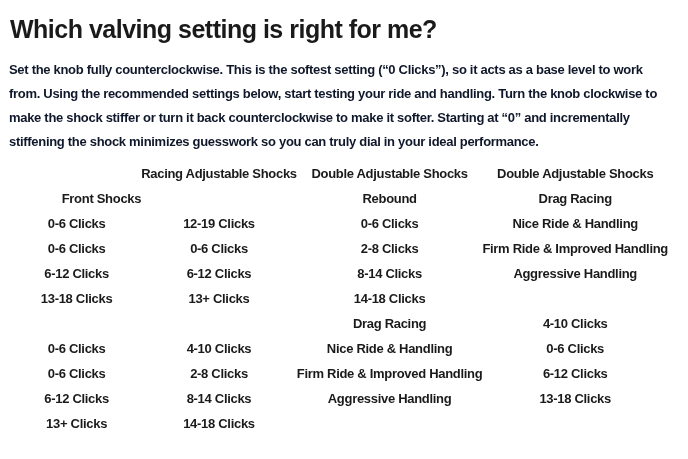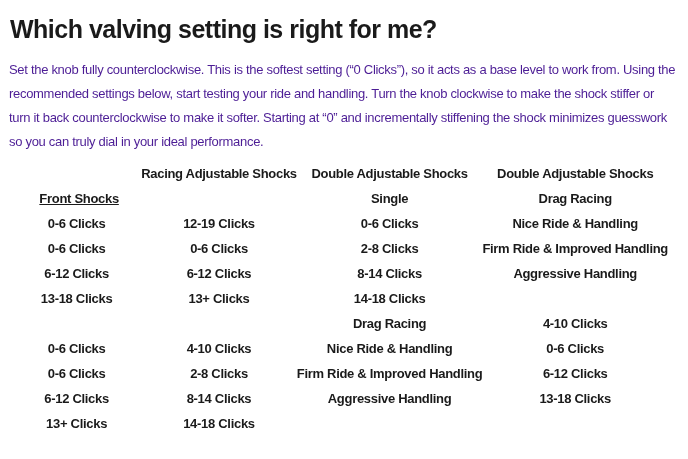--- a/index.html
+++ b/index.html
@@ -15,64 +15,63 @@
     margin:16px 10px 0 10px;
     font-size:25px;
     font-weight:700;
     letter-spacing:-0.5px;
     line-height:26px;
     white-space:nowrap;
   }
   .intro {
     margin:16px 12px 0 9px;
     font-size:13px;
-    font-weight:400;
+    font-weight:700;
     letter-spacing:-0.3px;
     line-height:24px;
-    color:#4c1d95;
+    color:#0f172a;
   }
   .shock-table {
     margin:7px 0 0 12px;
     width:656px;
     display:grid;
     grid-template-columns:repeat(4, 1fr);
     font-size:13px;
     font-weight:700;
     letter-spacing:-0.3px;
   }
   .cell {
     height:25px;
     line-height:25px;
     text-align:center;
     white-space:nowrap;
     overflow:visible;
   }
   .cell.section {
-    text-align:center;
+    text-align:right;
     padding-left:5px;
-    text-decoration:underline;
   }
 </style>
 </head>
 <body>
 
 <h1 class="page-title">Which valving setting is right for me?</h1>
 
 <p class="intro">Set the knob fully counterclockwise. This is the softest setting (“0 Clicks”), so it acts as a base level to work from. Using the recommended settings below, start testing your ride and handling. Turn the knob clockwise to make the shock stiffer or turn it back counterclockwise to make it softer. Starting at “0” and incrementally stiffening the shock minimizes guesswork so you can truly dial in your ideal performance.</p>
 
 <div class="shock-table">
 
   <div class="cell"></div>
   <div class="cell">Racing Adjustable Shocks</div>
   <div class="cell">Double Adjustable Shocks</div>
   <div class="cell">Double Adjustable Shocks</div>
 
   <div class="cell section">Front Shocks</div>
   <div class="cell"></div>
-  <div class="cell">Single</div>
+  <div class="cell">Rebound</div>
 
   <div class="cell">Drag Racing</div>
   <div class="cell">0-6 Clicks</div>
   <div class="cell">12-19 Clicks</div>
   <div class="cell">0-6 Clicks</div>
 
   <div class="cell">Nice Ride &amp; Handling</div>
   <div class="cell">0-6 Clicks</div>
   <div class="cell">0-6 Clicks</div>
   <div class="cell">2-8 Clicks</div>

